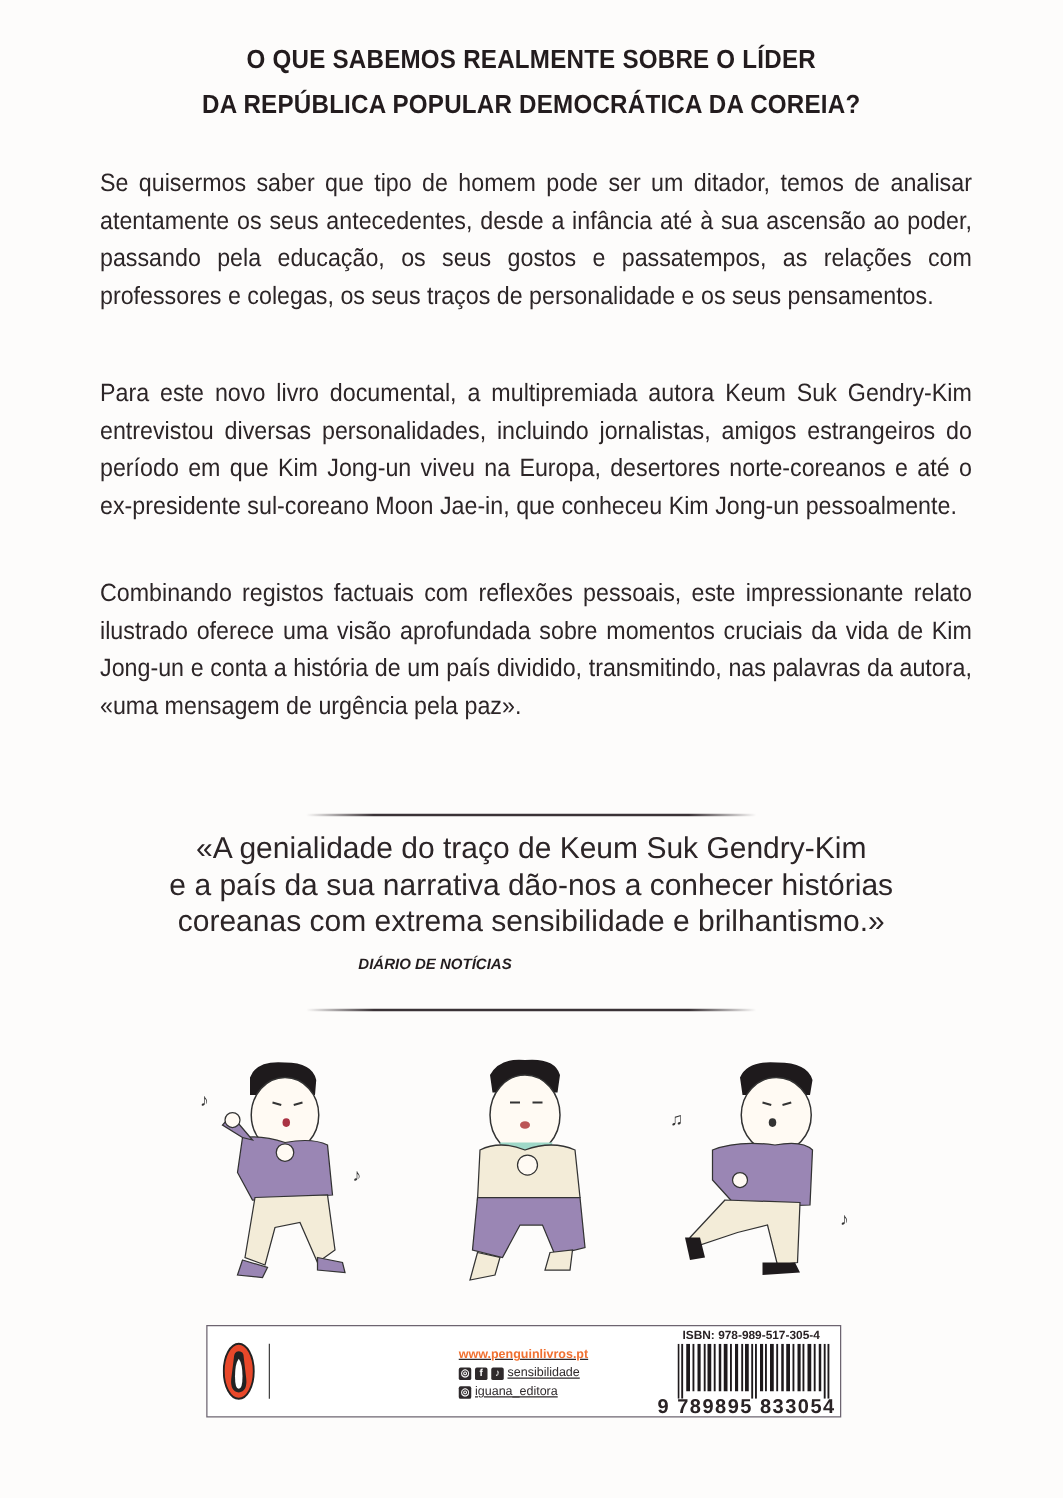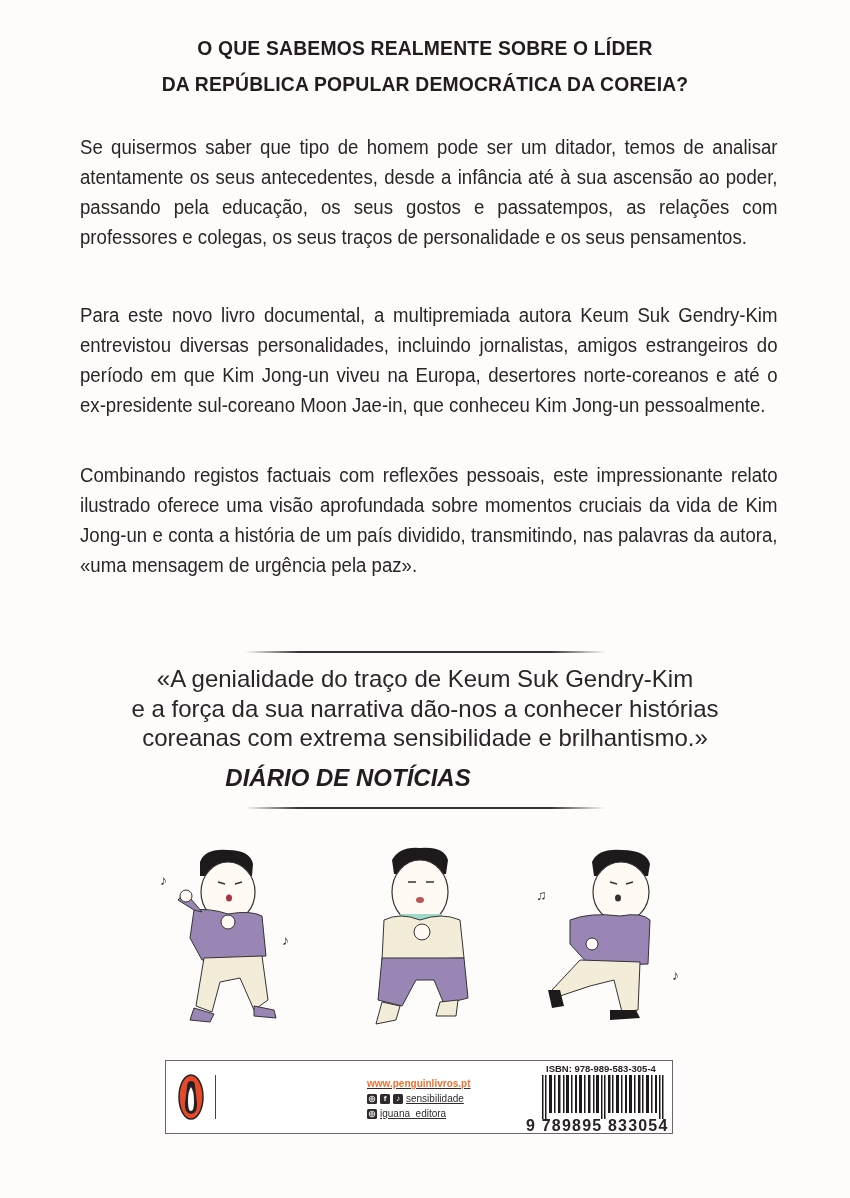--- a/index.html
+++ b/index.html
@@ -27,21 +27,21 @@
     background: linear-gradient(90deg, rgba(60,50,55,0), #3a3236 15%, #3a3236 85%, rgba(60,50,55,0));
   }
   .rule.top { top: 651px; }
   .rule.bottom { top: 807px; }
   .quote {
     position: absolute; top: 664px; left: 0; width: 850px; text-align: center;
     font-size: 24px; line-height: 29.5px; color: #2c2527;
   }
   .quote-source {
     position: absolute; top: 764px; left: 0; width: 696px; text-align: center;
-    font-size: 24px; font-weight: bold; font-style: italic; color: #231c1e;
+    font-size: 12px; font-weight: bold; font-style: italic; color: #231c1e;
   }
   .illustrations { position: absolute; top: 840px; left: 0; width: 850px; height: 200px; }
   .illustrations svg { position: absolute; }
   .footer-box {
     position: absolute; top: 1060px; left: 165px; width: 506px; height: 72px;
     border: 1px solid #6d6470; background: #fff;
   }
   .pub-logo { position: absolute; left: 12px; top: 12px; width: 26px; height: 48px; }
   .pub-divider { position: absolute; left: 49px; top: 14px; width: 1px; height: 44px; background: #444; }
   .pub-name {
@@ -71,21 +71,21 @@
   <div>DA REPÚBLICA POPULAR DEMOCRÁTICA DA COREIA?</div>
 </div>
 
 <div class="body-text p1">Se quisermos saber que tipo de homem pode ser um ditador, temos de analisar atentamente os seus antecedentes, desde a infância até à sua ascensão ao poder, passando pela educação, os seus gostos e passatempos, as relações com professores e colegas, os seus traços de personalidade e os seus pensamentos.</div>
 <div class="body-text p2">Para este novo livro documental, a multipremiada autora Keum Suk Gendry-Kim entrevistou diversas personalidades, incluindo jornalistas, amigos estrangeiros do período em que Kim Jong-un viveu na Europa, desertores norte-coreanos e até o ex-presidente sul-coreano Moon Jae-in, que conheceu Kim Jong-un pessoalmente.</div>
 <div class="body-text p3">Combinando registos factuais com reflexões pessoais, este impressionante relato ilustrado oferece uma visão aprofundada sobre momentos cruciais da vida de Kim Jong-un e conta a história de um país dividido, transmitindo, nas palavras da autora, «uma mensagem de urgência pela paz».</div>
 
 <div class="rule top"></div>
 <div class="quote">
   <div>«A genialidade do traço de Keum Suk Gendry-Kim</div>
-  <div>e a força da sua narrativa dão-nos a conhecer histórias</div>
+  <div>e a país da sua narrativa dão-nos a conhecer histórias</div>
   <div>coreanas com extrema sensibilidade e brilhantismo.»</div>
 </div>
 <div class="quote-source">DIÁRIO DE NOTÍCIAS</div>
 <div class="rule bottom"></div>
 
 <div class="illustrations">
 
   <svg style="left:150px;top:0;" width="150" height="200" viewBox="0 0 150 200">
     <text x="10" y="45" font-size="14" fill="#333">♪</text>
     <text x="132" y="105" font-size="14" fill="#333">♪</text>
@@ -144,21 +144,21 @@
       <span class="social-icon">f</span>
       <span class="social-icon">♪</span>
       <span>sensibilidade</span>
     </div>
     <div class="row">
       <span class="social-icon">◎</span>
       <span>iguana_editora</span>
     </div>
   </div>
   <div class="barcode-box">
-    <div class="isbn">ISBN: 978-989-583-305-4</div>
+    <div class="isbn">ISBN: 978-989-517-305-4</div>
     <svg class="barcode" viewBox="0 0 122 44" preserveAspectRatio="none">
       <g fill="#1e1a1c">
         <rect x="0" y="0" width="1.5" height="44"></rect>
           <rect x="3" y="0" width="1.5" height="44"></rect>
         <rect x="7" y="0" width="3" height="38"></rect>
           <rect x="12" y="0" width="1.5" height="38"></rect>
         <rect x="16" y="0" width="2.5" height="38"></rect>
           <rect x="21" y="0" width="1.5" height="38"></rect>
         <rect x="24" y="0" width="3" height="38"></rect>
           <rect x="29" y="0" width="1.5" height="38"></rect>

